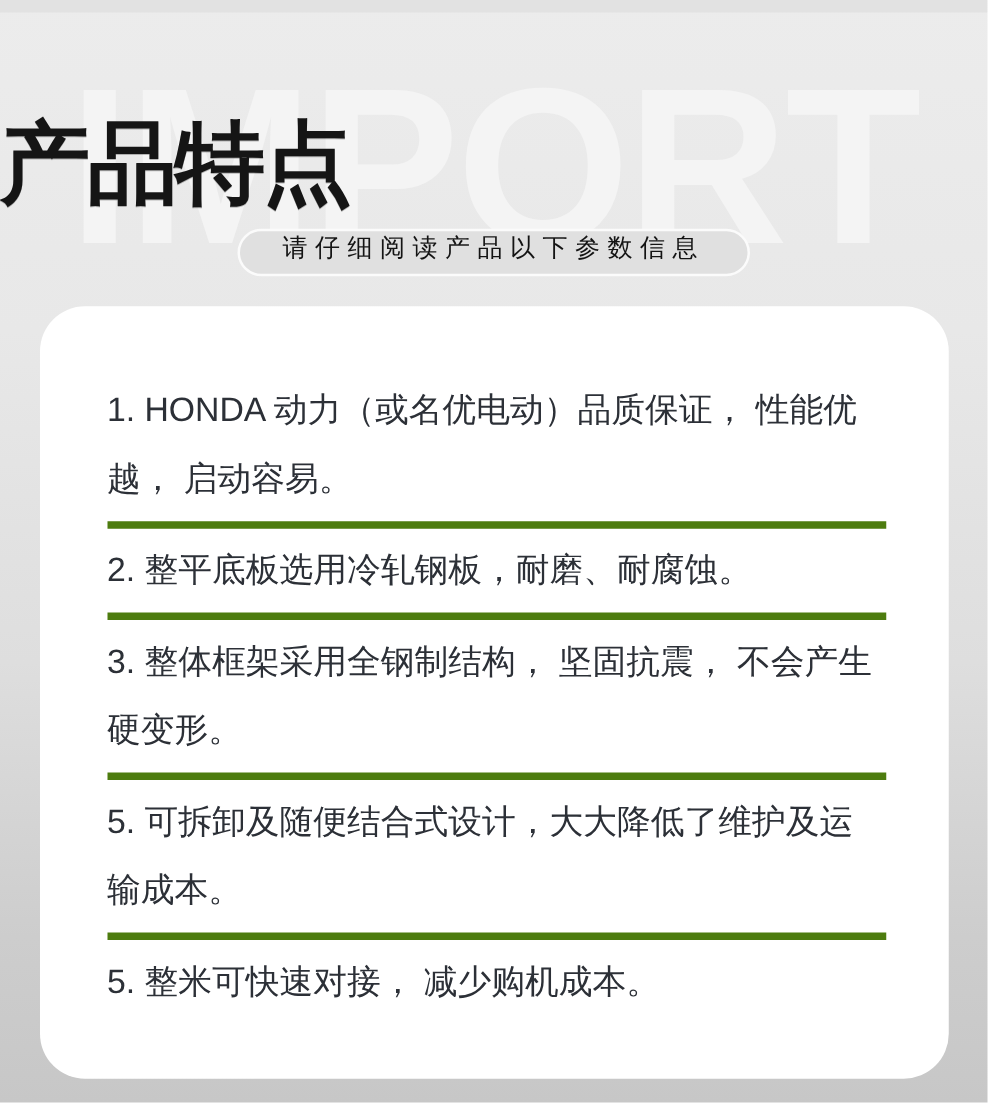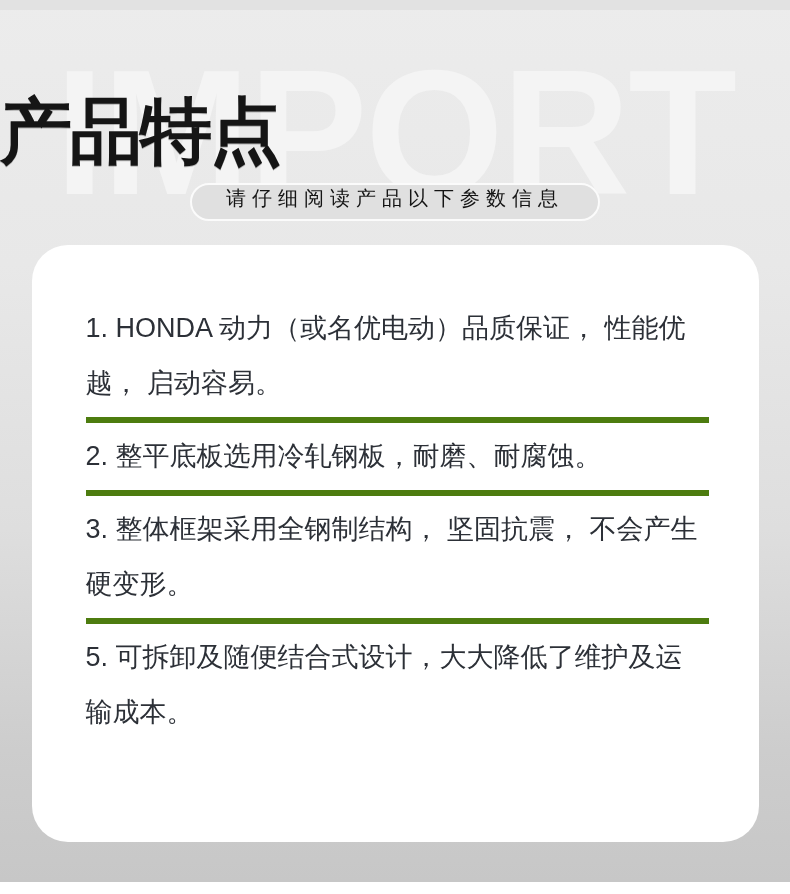--- a/index.html
+++ b/index.html
@@ -115,15 +115,16 @@
 
   <div class="subtitle-pill">
     <span>请仔细阅读产品以下参数信息</span>
   </div>
 
   <div class="feature-card">
     <div class="feature-item">1. HONDA 动力（或名优电动）品质保证， 性能优越， 启动容易。</div>
     <div class="feature-item">2. 整平底板选用冷轧钢板，耐磨、耐腐蚀。</div>
     <div class="feature-item">3. 整体框架采用全钢制结构， 坚固抗震， 不会产生硬变形。</div>
     <div class="feature-item">5. 可拆卸及随便结合式设计，大大降低了维护及运输成本。</div>
+    <div class="feature-item">5. 整米可快速对接， 减少购机成本。</div>
   </div>
 
 </div>
 
 </body></html>

